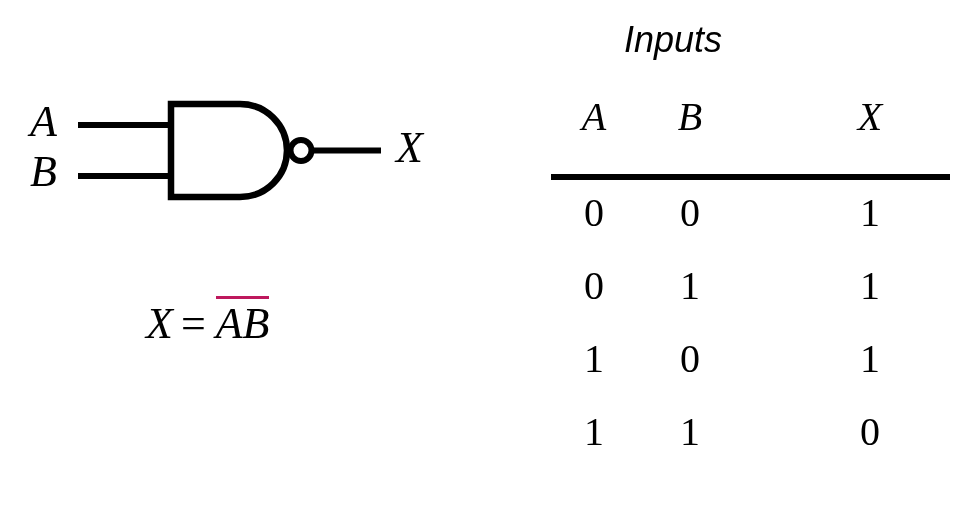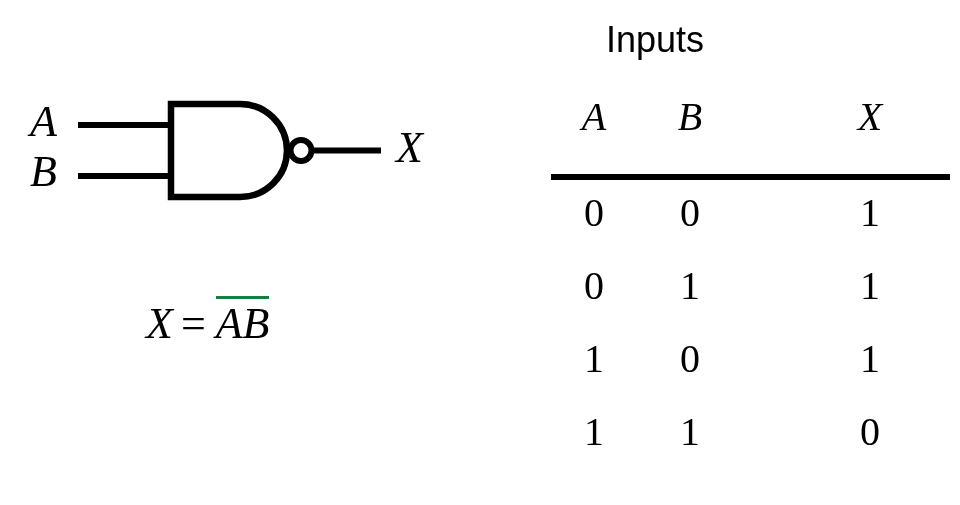--- a/index.html
+++ b/index.html
@@ -67,21 +67,21 @@
   }
   .equation .var {
     font-style: italic;
   }
   .equation .eq-sign {
     font-style: normal;
     margin: 0 10px 0 8px;
   }
   .equation .overbar {
     font-style: italic;
-    border-top: 3px solid #15803d;
+    border-top: 3px solid #be185d;
     padding-top: 3px;
     display: inline-block;
     line-height: 1;
   }
 
   
   .table-panel {
     position: absolute;
     left: 470px;
     top: 0;
@@ -97,21 +97,21 @@
     height: 42px;
   }
   .group-header {
     position: absolute;
     font-family: "Liberation Sans", sans-serif;
     font-size: 36px;
     line-height: 1;
     text-align: center;
     white-space: nowrap;
   }
-  .group-header-inputs { left: 95px; width: 180px; }
+  .group-header-inputs { left: 113px; width: 180px; font-style: italic; }
   .group-header-output { left: 305px; width: 180px; }
 
   .col-headers {
     position: absolute;
     left: 0;
     top: 97px;
     width: 490px;
     height: 48px;
   }
   .col-header {

